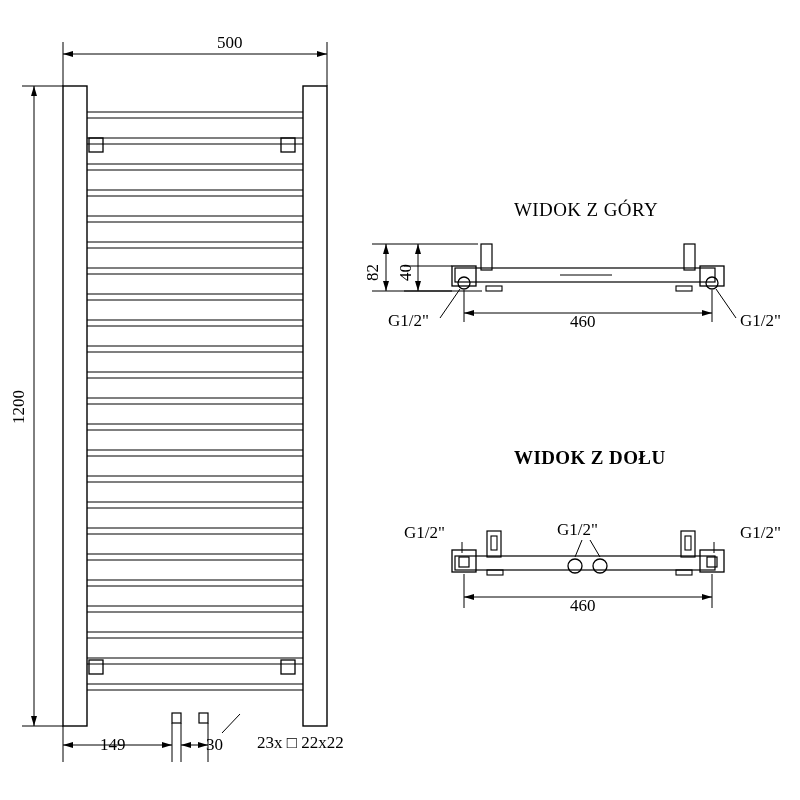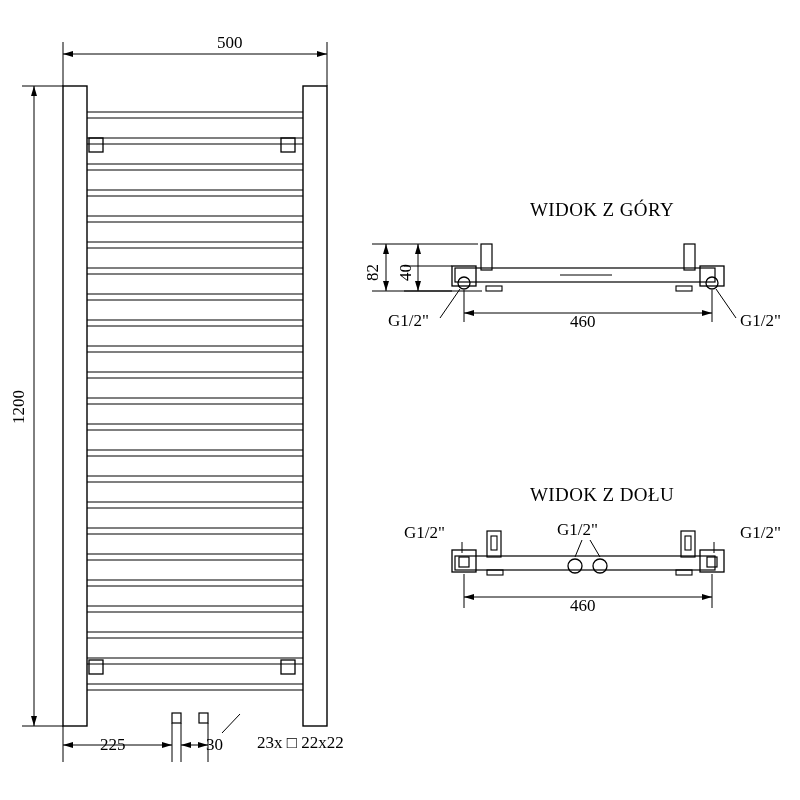--- a/index.html
+++ b/index.html
@@ -27,21 +27,21 @@
     height: 800px;
   }
   .lbl {
     position: absolute;
     font-family: "Liberation Serif", serif;
     color: #000000;
     white-space: nowrap;
     line-height: 1;
   }
   .lbl-dim { font-size: 17px; }
-  .lbl-title { font-size: 19px; letter-spacing: 0.4px; margin-left: 16px; }
+  .lbl-title { font-size: 19px; letter-spacing: 0.4px; }
   .rot90 {
     transform: rotate(-90deg);
     transform-origin: left top;
   }
 </style>
 </head>
 <body>
 
 <div id="stage">
 
@@ -229,39 +229,39 @@
         <line x1="590" y1="540" x2="600" y2="557"></line>
       </g>
 
     </g>
   </svg>
 
   <div class="lbl lbl-dim" style="left:174px; top:34px;margin-left:43px;">500</div>
 
   <div class="lbl lbl-dim rot90" style="left:10px; top:424px;">1200</div>
 
-  <div class="lbl lbl-dim" style="left:100px; top:736px;">225</div>
+  <div class="lbl lbl-dim" style="left:100px; top:736px;">149</div>
 
   <div class="lbl lbl-dim" style="left:206px; top:736px;">30</div>
 
   <div class="lbl lbl-dim" style="left:257px; top:734px;">23x □ 22x22</div>
 
   <div class="lbl lbl-title" style="left:514px; top:200px;">WIDOK Z GÓRY</div>
 
   <div class="lbl lbl-dim rot90" style="left:364px; top:281px;">82</div>
 
   <div class="lbl lbl-dim rot90" style="left:397px; top:281px;">40</div>
 
   <div class="lbl lbl-dim" style="left:570px; top:313px;">460</div>
 
   <div class="lbl lbl-dim" style="left:388px; top:312px;">G1/2"</div>
 
   <div class="lbl lbl-dim" style="left:740px; top:312px;">G1/2"</div>
 
-  <div class="lbl lbl-title" style="left:514px; top:485px;">WIDOK Z DOŁU</div>
+  <div class="lbl lbl-title" style="left:514px; top:448px;font-weight:bold;">WIDOK Z DOŁU</div>
 
   <div class="lbl lbl-dim" style="left:404px; top:524px;">G1/2"</div>
 
   <div class="lbl lbl-dim" style="left:557px; top:521px;">G1/2"</div>
 
   <div class="lbl lbl-dim" style="left:740px; top:524px;">G1/2"</div>
 
   <div class="lbl lbl-dim" style="left:570px; top:597px;">460</div>
 
 </div>

